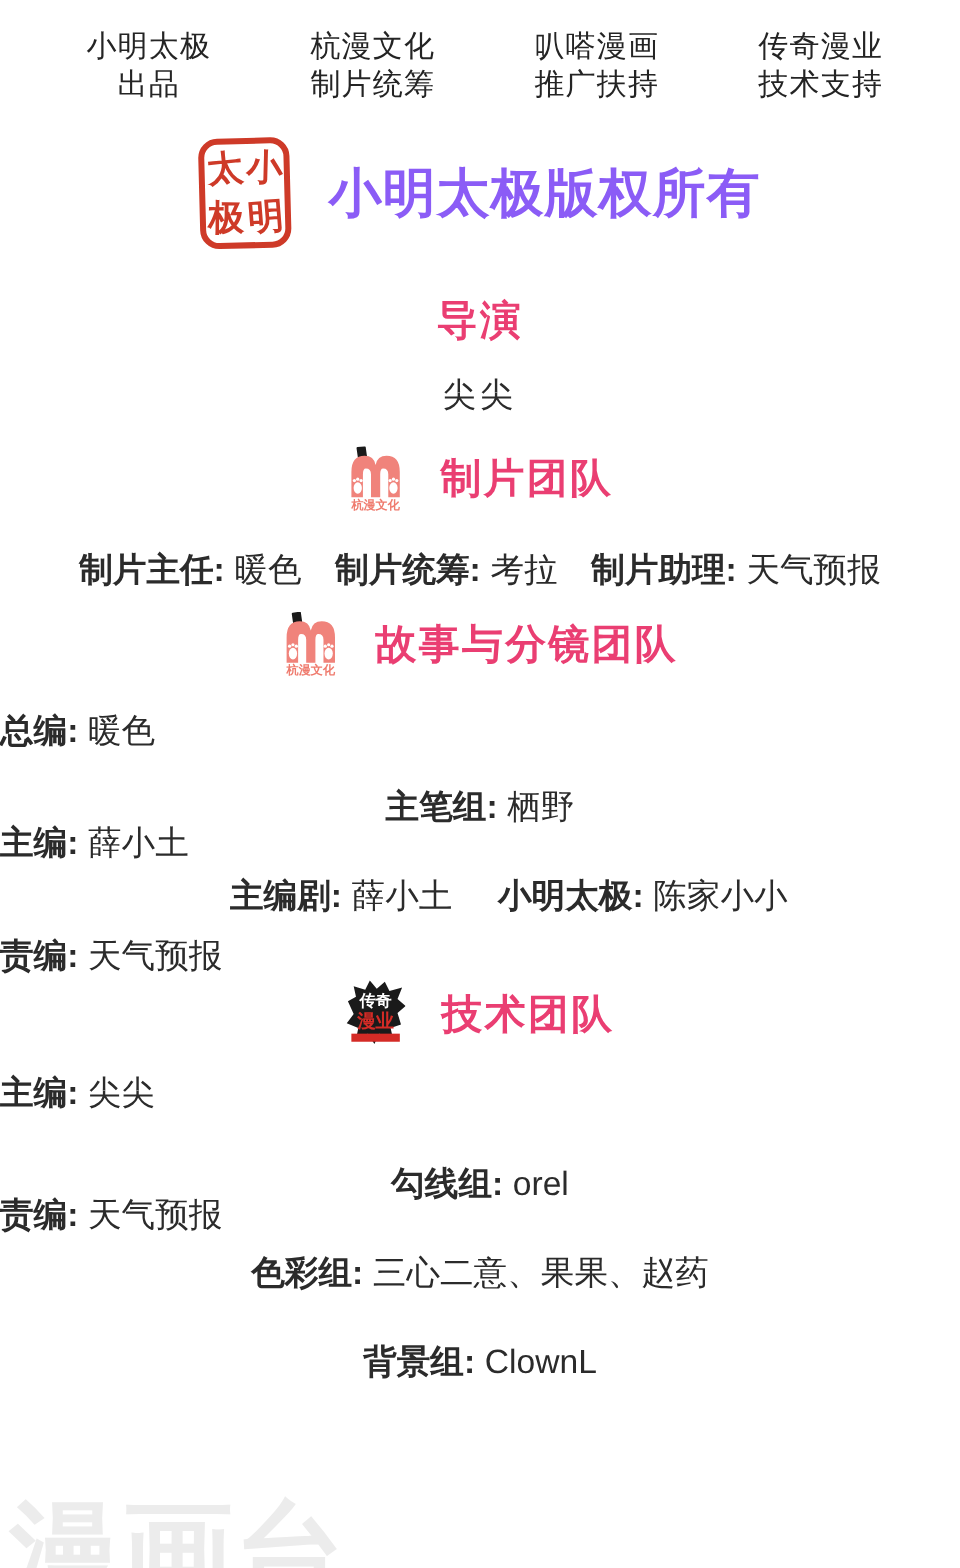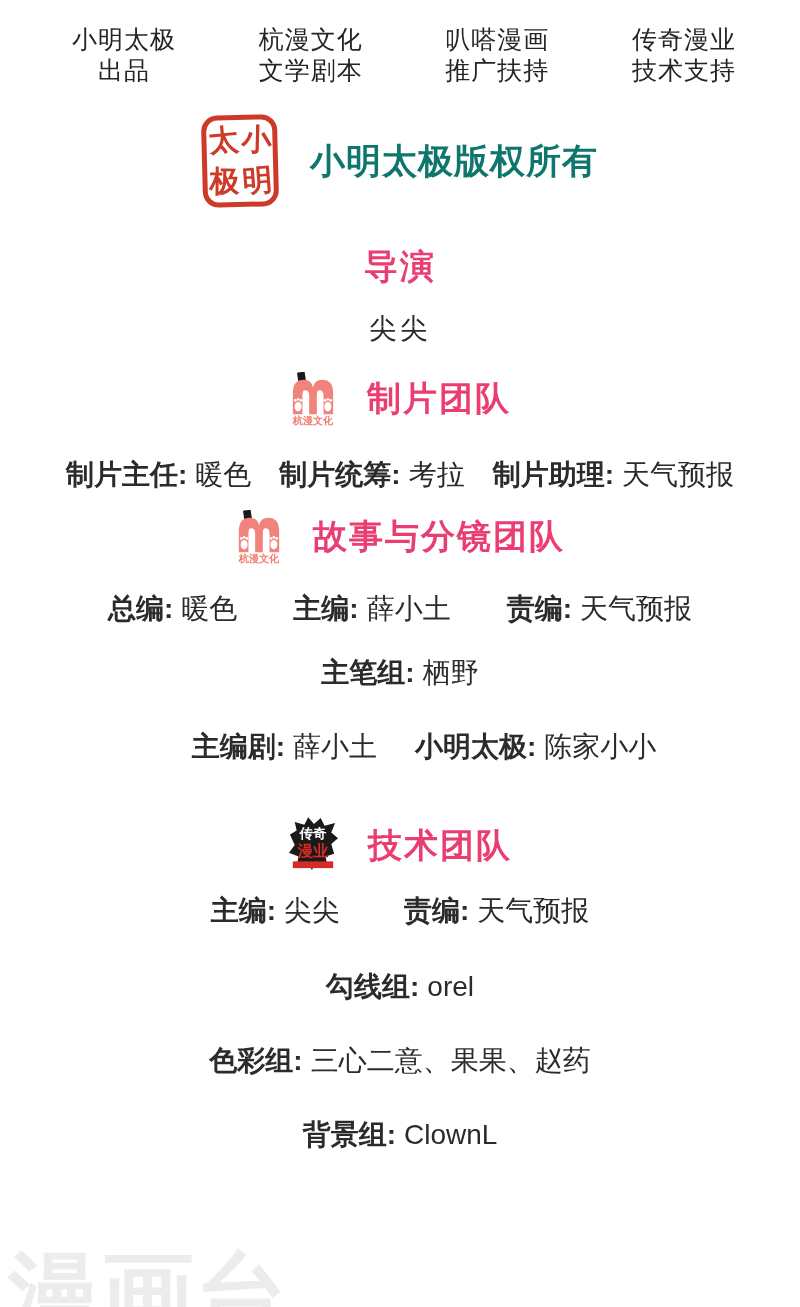--- a/index.html
+++ b/index.html
@@ -54,23 +54,23 @@
     font-size: 30px;
     font-weight: bold;
     transform: rotate(-1.5deg);
     box-sizing: content-box;
   }
   .seal span:nth-child(1) { transform: rotate(-4deg); }
   .seal span:nth-child(2) { transform: rotate(3deg); }
   .seal span:nth-child(3) { transform: rotate(2deg); }
   .seal span:nth-child(4) { transform: rotate(-3deg); }
   .copyright-text {
-    font-size: 35px;
-    font-weight: bold;
-    color: #0f766e;
+    font-size: 44px;
+    font-weight: bold;
+    color: #8b5cf6;
     letter-spacing: 1px;
     white-space: nowrap;
   }
 
   
   .title-row {
     position: absolute;
     left: 0; width: 100%;
     display: flex;
     justify-content: center;
@@ -96,22 +96,22 @@
     position: absolute;
     left: 0; width: 100%;
     display: flex;
     justify-content: center;
     font-size: 28px;
     color: #2b2b2b;
     white-space: nowrap;
   }
   .gap-28 { gap: 28px; }
   .gap-38 { gap: 38px; padding-left: 24px; }
-  .gap-56 { gap: 56px; }
-  .gap-64 { gap: 64px; }
+  .gap-56 { gap: 56px; flex-direction: column; }
+  .gap-64 { gap: 64px; flex-direction: column; }
   .credit .label { font-weight: bold; }
   .credit .value { font-weight: 500; margin-left: 8px; }
 
   
   .mlogo { width: 48px; height: 54px; }
   .legend-logo { width: 50px; height: 60px; }
 
   
   .watermark {
     position: absolute;
@@ -129,21 +129,21 @@
 
 <div class="page">
 
   <div class="header">
     <div class="hcol">
       <div>小明太极</div>
       <div>出品</div>
     </div>
     <div class="hcol">
       <div>杭漫文化</div>
-      <div>文学剧本</div>
+      <div>制片统筹</div>
     </div>
     <div class="hcol">
       <div>叭嗒漫画</div>
       <div>推广扶持</div>
     </div>
     <div class="hcol">
       <div>传奇漫业</div>
       <div>技术支持</div>
     </div>
   </div>

